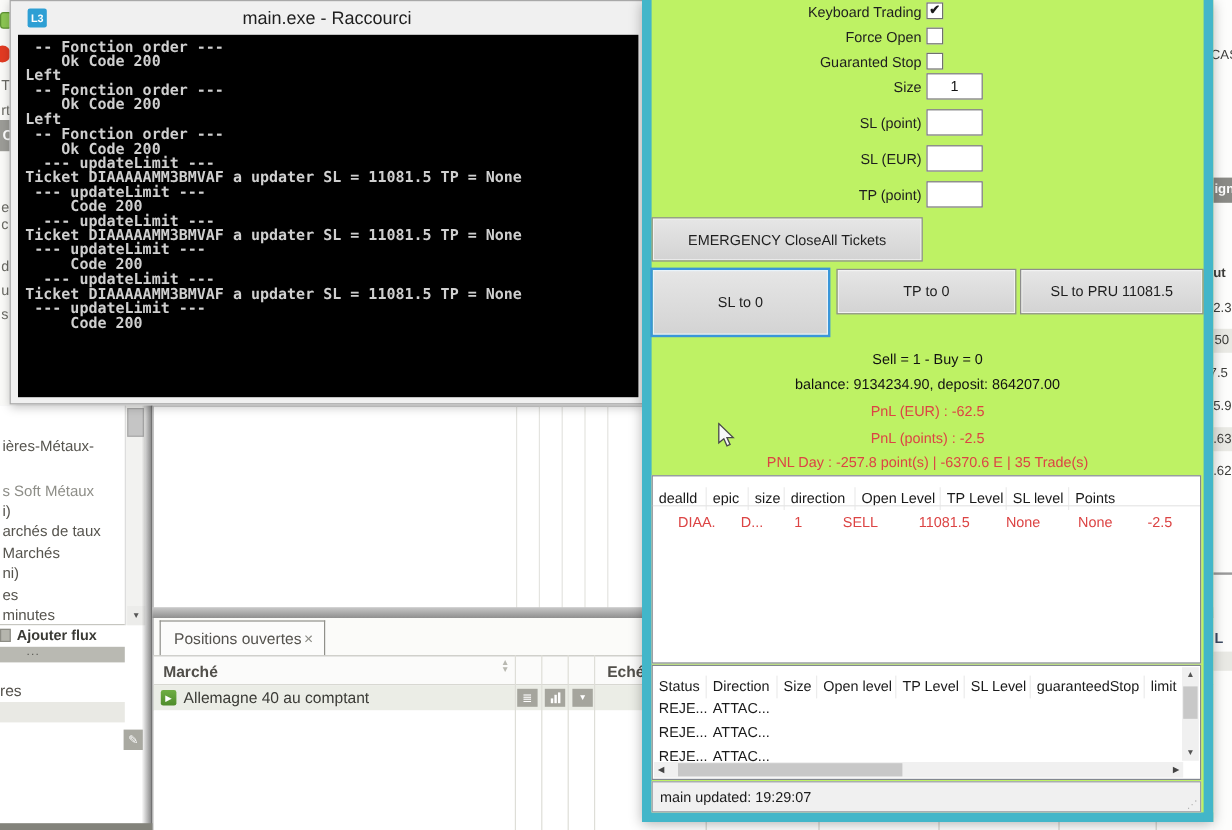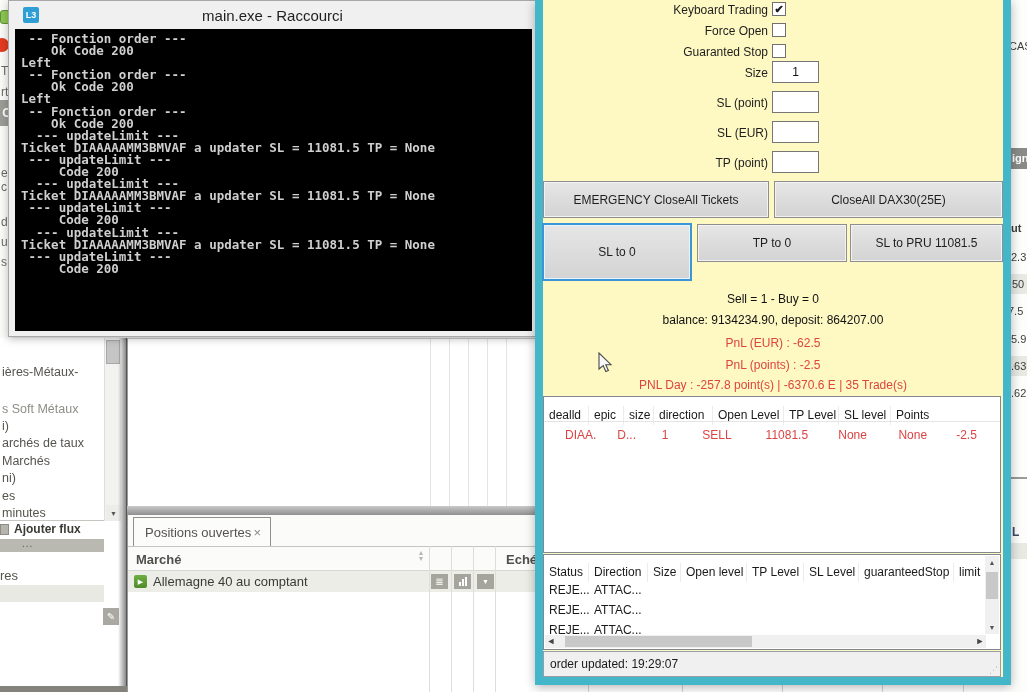--- a/index.html
+++ b/index.html
@@ -61,21 +61,21 @@
 
   
   #console-win{left:8px;top:0;width:529px;height:337px;background:#f0f0f0;border:1px solid #a8a8a8;box-shadow:0 2px 8px rgba(0,0,0,.25);}
   .title-bar{position:absolute;left:0;top:0;width:100%;height:28px;display:flex;align-items:center;justify-content:center;}
   .title-txt{font-size:15px;color:#1f1f1f;}
   .con-ico{position:absolute;left:14px;top:6px;width:16px;height:16px;background:#2e9fd4;border-radius:2px;color:#fff;font-size:9px;font-weight:bold;display:flex;align-items:center;justify-content:center;}
   .con-black{position:absolute;left:6px;top:28px;width:517px;height:302px;background:#000;overflow:hidden;}
   .con-black pre{font-family:"DejaVu Sans Mono",monospace;font-size:12.5px;line-height:12.1px;font-weight:bold;color:#cfcfcf;white-space:pre;padding:4px 0 0 6px;}
 
   
-  #trade-panel{left:535px;top:0;width:476px;height:685px;border-left:8px solid var(--teal);border-right:8px solid var(--teal);border-bottom:8px solid var(--teal);background:#fef9c3;box-shadow:0 2px 10px rgba(0,0,0,.3);}
+  #trade-panel{left:535px;top:0;width:476px;height:685px;border-left:8px solid var(--teal);border-right:8px solid var(--teal);border-bottom:8px solid var(--teal);background:#bef264;box-shadow:0 2px 10px rgba(0,0,0,.3);}
   .fldlbl{position:absolute;right:235px;font-size:12px;color:#1e1e1e;white-space:nowrap;}
   .cbox{position:absolute;left:229px;width:14px;height:14px;background:#fff;border:1px solid #707070;font-size:11px;font-weight:bold;color:#1a1a1a;line-height:12px;text-align:center;}
   .inp{position:absolute;left:229px;width:47px;height:22px;background:#fff;border:1px solid #767676;font-family:"Liberation Sans",sans-serif;font-size:12px;text-align:center;color:#111;}
   .wbtn{position:absolute;height:37px;background:linear-gradient(#e6e6e6,#d3d3d3);border:1px solid #8e8e8e;font-size:12px;color:#1e1e1e;display:flex;align-items:center;justify-content:center;box-shadow:inset 0 0 0 1px #f2f2f2;}
   .wbtn.focus{border:1px solid #3a96d9;box-shadow:0 0 0 1px #3a96d9, inset 0 0 0 1px #e8f3fb;}
   .sumline{position:absolute;left:0;width:100%;text-align:center;font-size:12px;color:#111;}
   .sumline.red{color:var(--red);}
 
   .grid{position:absolute;left:0;width:458px;background:#fff;border:1px solid #828790;}
   .hrow{display:flex;height:25px;align-items:center;}
@@ -259,21 +259,20 @@
     <span class="fldlbl" style="top:66px">Size</span>
     <input class="inp" style="top: 61px;" value="1">
     <span class="fldlbl" style="top:96px">SL (point)</span>
     <input class="inp" style="top: 91px;" value="">
     <span class="fldlbl" style="top:126px">SL (EUR)</span>
     <input class="inp" style="top: 121px;" value="">
     <span class="fldlbl" style="top:156px">TP (point)</span>
     <input class="inp" style="top: 151px;" value="">
 
     <button class="wbtn" style="left:0;top:181px;width:226px">EMERGENCY CloseAll Tickets</button>
-    <button class="wbtn" style="left:231px;top:181px;width:229px">CloseAll DAX30(25E)</button>
     <button class="wbtn focus" style="left:0;top:224px;width:148px;height:56px">SL to 0</button>
     <button class="wbtn" style="left:154px;top:224px;width:150px;height:38px">TP to 0</button>
     <button class="wbtn" style="left:307px;top:224px;width:153px;height:38px">SL to PRU 11081.5</button>
 
     <div class="sumline" style="top:292px">Sell = 1 - Buy = 0</div>
     <div class="sumline" style="top:313px">balance: 9134234.90, deposit: 864207.00</div>
     <div class="sumline red" style="top:336px">PnL (EUR) : -62.5</div>
     <div class="sumline red" style="top:358px">PnL (points) : -2.5</div>
     <div class="sumline red" style="top:378px">PNL Day : -257.8 point(s) | -6370.6 E | 35 Trade(s)</div>
 
@@ -330,21 +329,21 @@
         <div class="vs-down">▼</div>
       </div>
       <div class="hscroll">
         <div class="hs-l">◄</div>
         <div class="hs-thumb"></div>
         <div class="hs-r">►</div>
       </div>
     </div>
 
     <div class="statusbar">
-      <span class="txt">order updated: 19:29:07</span>
+      <span class="txt">main updated: 19:29:07</span>
       <span class="grip">⋰</span>
     </div>
   </div>
 
   <svg class="abs" id="cursor" width="16" height="22" viewBox="0 0 16 22">
     <path d="M2,1 L2,17 L6.2,13.6 L8.8,19.5 L11.4,18.4 L8.8,12.7 L14,12.7 Z" fill="#f8f8f8" stroke="#4a4a4a" stroke-width="1.1"></path>
   </svg>
 
 </div>
 

